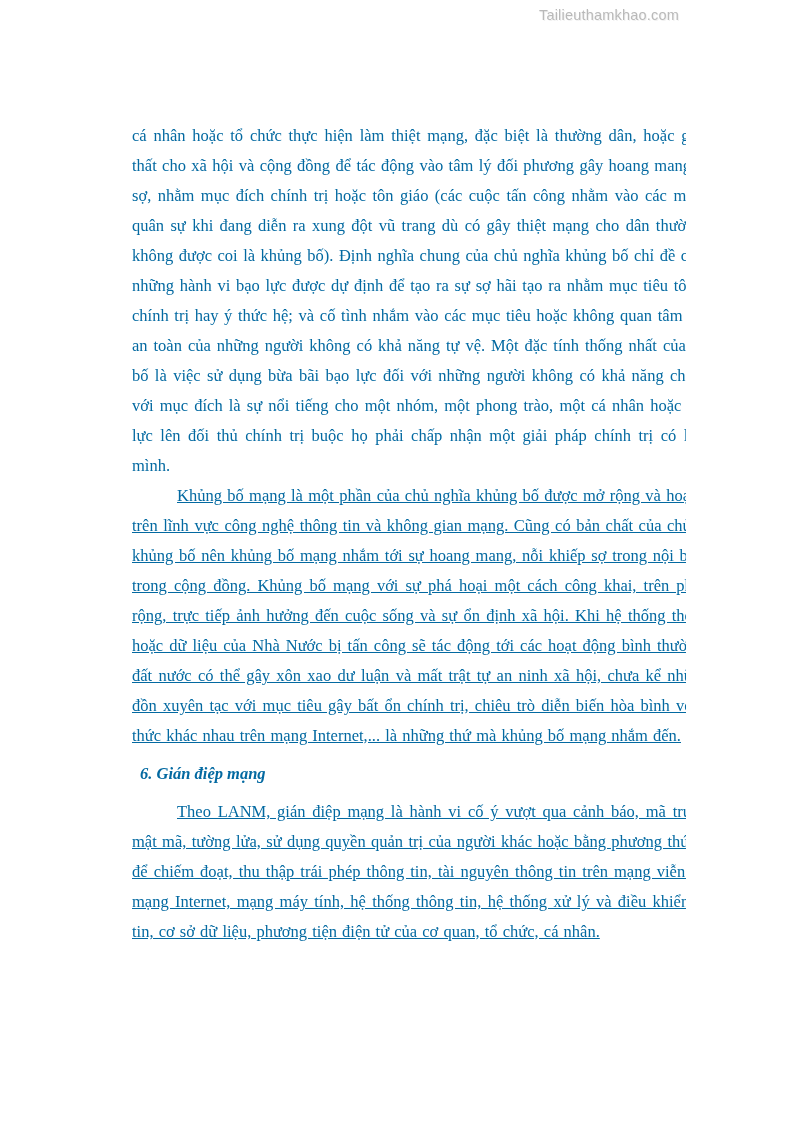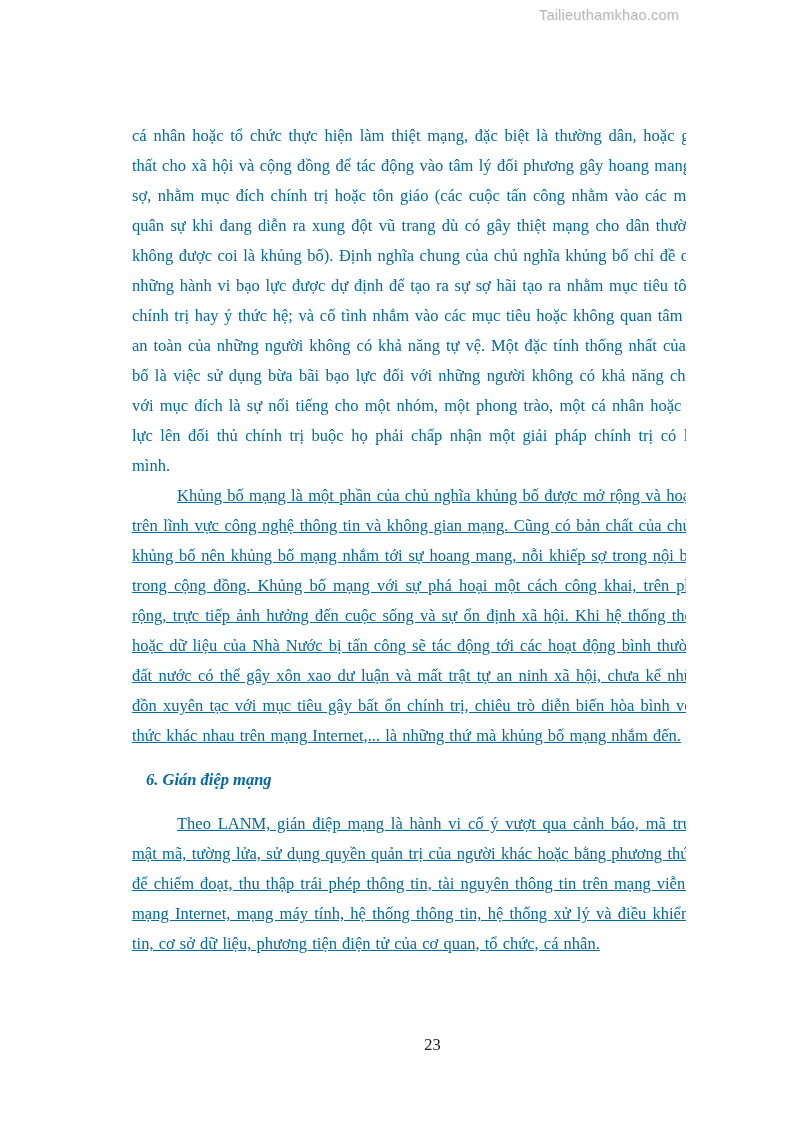--- a/index.html
+++ b/index.html
@@ -37,21 +37,21 @@
   }
   p.para {
     margin: 0;
     word-spacing: 1px;
   }
   p.para.indent {
     text-indent: 45px;
     text-decoration: underline;
   }
   .heading {
-    margin: 14px;
+    margin: 8px;
     font-weight: bold;
     font-style: italic;
     font-size: 16.5px;
     line-height: 30px;
     text-align: left;
     word-spacing: 0;
     font-family: Liberation Serif, serif;
   }
   .page-number {
     position: absolute;
@@ -71,15 +71,14 @@
 
   <div class="watermark">Tailieuthamkhao.com</div>
 
   <div class="content">
     <p class="para">cá nhân hoặc tổ chức thực hiện làm thiệt mạng, đặc biệt là thường dân, hoặc gây tổn thất cho xã hội và cộng đồng để tác động vào tâm lý đối phương gây hoang mang khiếp sợ, nhằm mục đích chính trị hoặc tôn giáo (các cuộc tấn công nhằm vào các mục tiêu quân sự khi đang diễn ra xung đột vũ trang dù có gây thiệt mạng cho dân thường vẫn không được coi là khủng bố). Định nghĩa chung của chủ nghĩa khủng bố chỉ đề cập đến những hành vi bạo lực được dự định để tạo ra sự sợ hãi tạo ra nhằm mục tiêu tôn giáo, chính trị hay ý thức hệ; và cố tình nhắm vào các mục tiêu hoặc không quan tâm đến sự an toàn của những người không có khả năng tự vệ. Một đặc tính thống nhất của khủng bố là việc sử dụng bừa bãi bạo lực đối với những người không có khả năng chống cự với mục đích là sự nổi tiếng cho một nhóm, một phong trào, một cá nhân hoặc gây áp lực lên đối thủ chính trị buộc họ phải chấp nhận một giải pháp chính trị có lợi cho mình.</p>
     <p class="para indent">Khủng bố mạng là một phần của chủ nghĩa khủng bố được mở rộng và hoạt động trên lĩnh vực công nghệ thông tin và không gian mạng. Cũng có bản chất của chủ nghĩa khủng bố nên khủng bố mạng nhắm tới sự hoang mang, nỗi khiếp sợ trong nội bộ hoặc trong cộng đồng. Khủng bố mạng với sự phá hoại một cách công khai, trên phạm vi rộng, trực tiếp ảnh hưởng đến cuộc sống và sự ổn định xã hội. Khi hệ thống thông tin hoặc dữ liệu của Nhà Nước bị tấn công sẽ tác động tới các hoạt động bình thường của đất nước có thể gây xôn xao dư luận và mất trật tự an ninh xã hội, chưa kể những tin đồn xuyên tạc với mục tiêu gây bất ổn chính trị, chiêu trò diễn biến hòa bình với hình thức khác nhau trên mạng Internet,... là những thứ mà khủng bố mạng nhắm đến.</p>
     <h3 class="heading">6. Gián điệp mạng</h3>
     <p class="para indent">Theo LANM, gián điệp mạng là hành vi cố ý vượt qua cảnh báo, mã truy cập, mật mã, tường lửa, sử dụng quyền quản trị của người khác hoặc bằng phương thức khác để chiếm đoạt, thu thập trái phép thông tin, tài nguyên thông tin trên mạng viễn thông, mạng Internet, mạng máy tính, hệ thống thông tin, hệ thống xử lý và điều khiển thông tin, cơ sở dữ liệu, phương tiện điện tử của cơ quan, tổ chức, cá nhân.</p>
   </div>
 
-  <div class="page-number">23</div>
 
 </div>
 
 </body></html>

